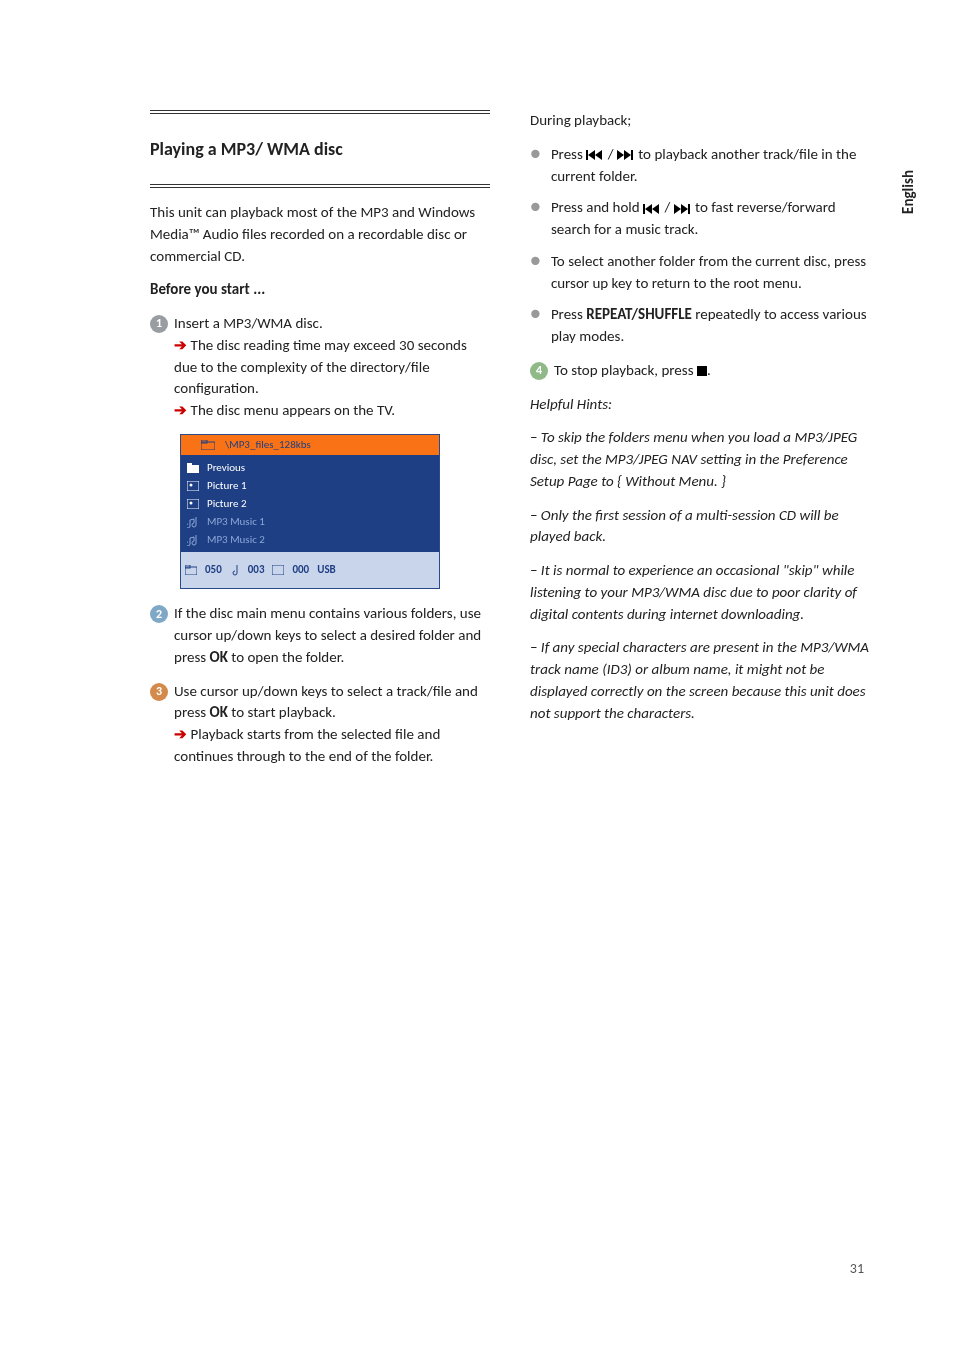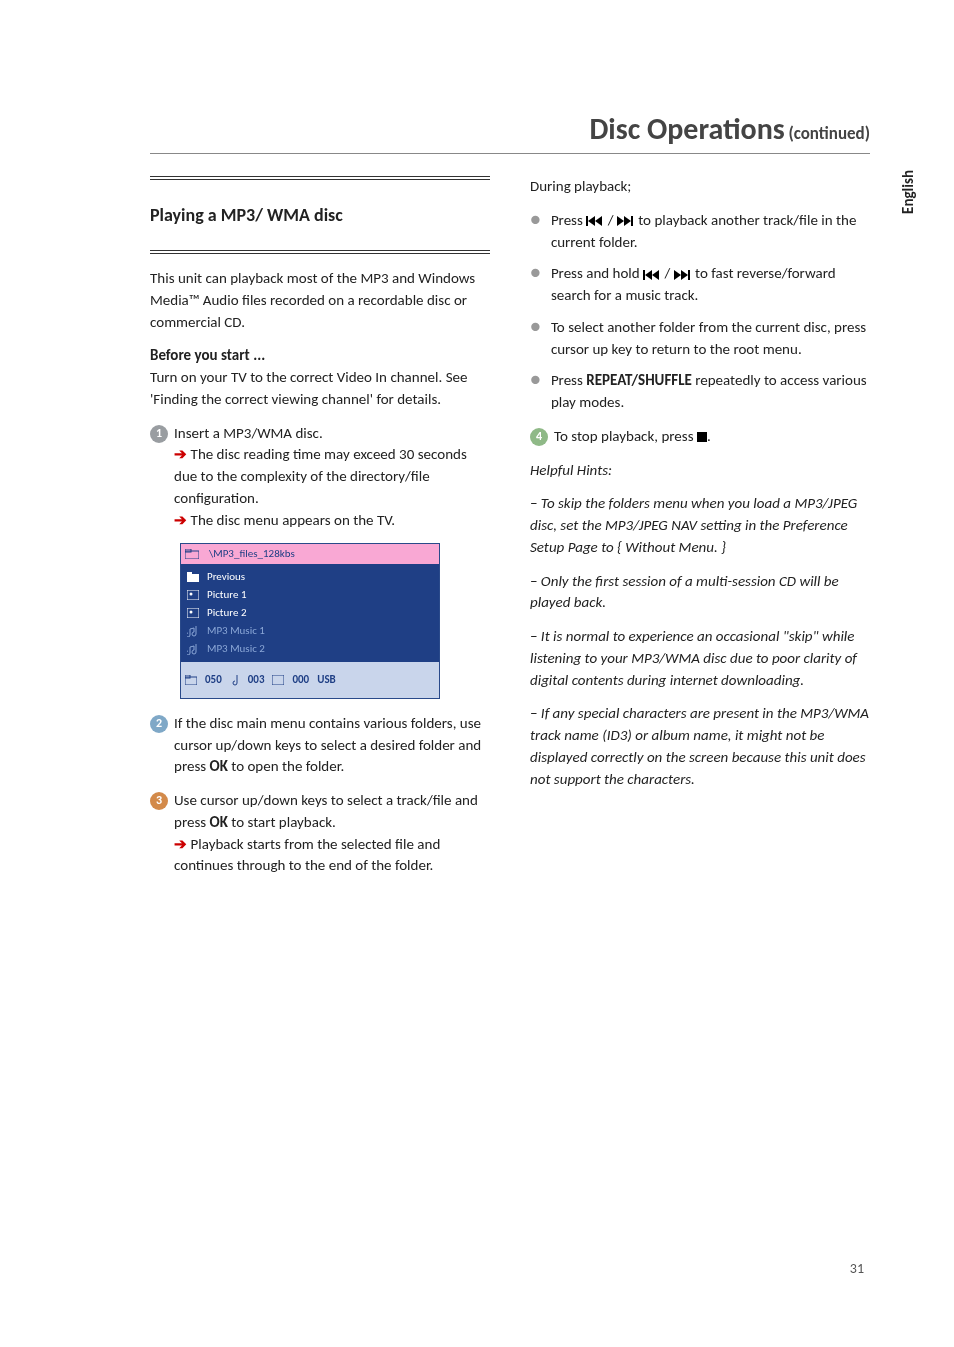--- a/index.html
+++ b/index.html
@@ -94,21 +94,21 @@
     background:#1f3f85;
   }
   .disc-menu .dm-top {
     background:#c9d5eb;
     color:#1f3f85;
     display:flex;
     align-items:center;
     gap:14px;
     padding:2px 4px;
   }
-  .disc-menu .dm-path { background:#f9a8d4; color:#1f3f85; padding:2px 4px; display:flex; align-items:center; gap:10px;}
+  .disc-menu .dm-path { background:#f97316; color:#1f3f85; padding:2px 20px; display:flex; align-items:center; gap:10px;}
   .disc-menu .dm-body { display:flex;gap:12px; }
   .disc-menu .dm-left { flex:1; padding:4px 6px; }
   .disc-menu .dm-left .row { display:flex; align-items:center; gap:8px; padding:1px 0; }
   .disc-menu .dm-right { width:80px; background:#1f3f85; }
   .disc-menu .dm-bottom { background:#c9d5eb; color:#1f3f85; padding:10px 4px; display:flex; gap:8px; align-items:center; font-weight:bold;}
   .hints { font-style: italic; }
   .sidebar-lang {
     position:absolute;
     right: 55px;
     top: 170px;
@@ -126,38 +126,33 @@
     color:#555;
     text-align:center;
   }
   .icon-svg { vertical-align:middle; display:inline-block; }
 </style>
 </head>
 <body>
 
 <div class="page">
 
-  <div class="title-row">
-    <h1>Disc Operations</h1>
-    <span class="cont">(continued)</span>
-  </div>
 
   <div class="columns">
 
     <div class="col">
 
       <div class="section-heading-wrap">
         <h2>Playing a MP3/ WMA disc</h2>
       </div>
 
       <p>This unit can playback most of the MP3 and Windows Media™ Audio files recorded on a recordable disc or commercial CD.</p>
 
       <p>
         <span class="bold">Before you start ...</span><br>
-        <span>Turn on your TV to the correct Video In channel.  See 'Finding the correct viewing channel' for details.</span>
       </p>
 
       <div class="step">
         <span class="step-num n1">1</span>
         <div class="step-body">
           <span>Insert a MP3/WMA disc.</span><br>
           <span class="arrow">➔</span><span>The disc reading time may exceed 30 seconds due to the complexity of the directory/file configuration.</span><br>
           <span class="arrow">➔</span><span>The disc menu appears on the TV.</span>
         </div>
       </div>

